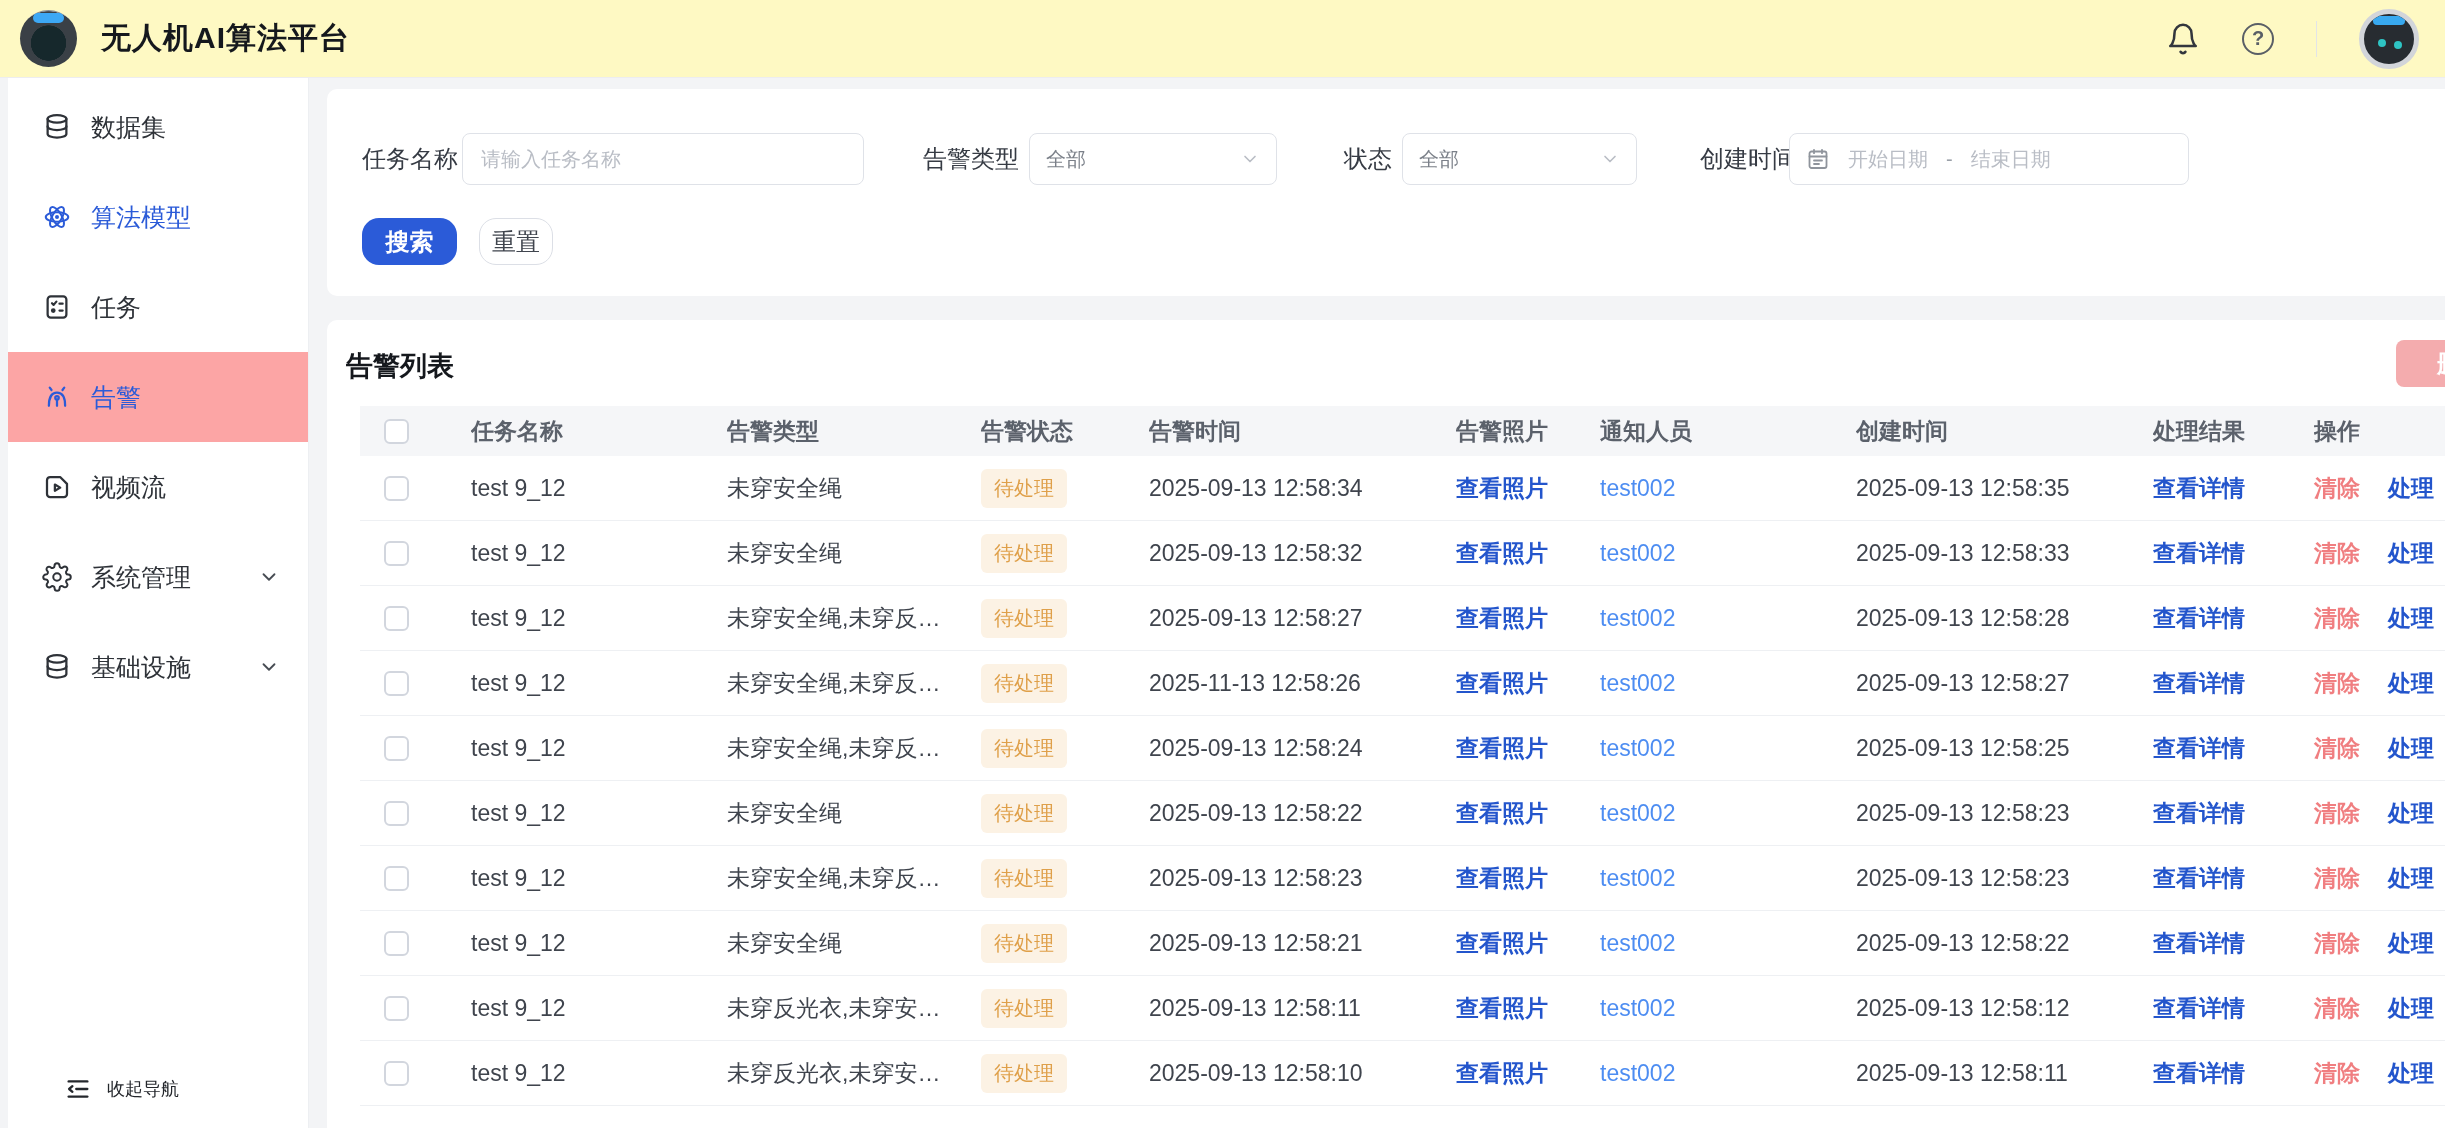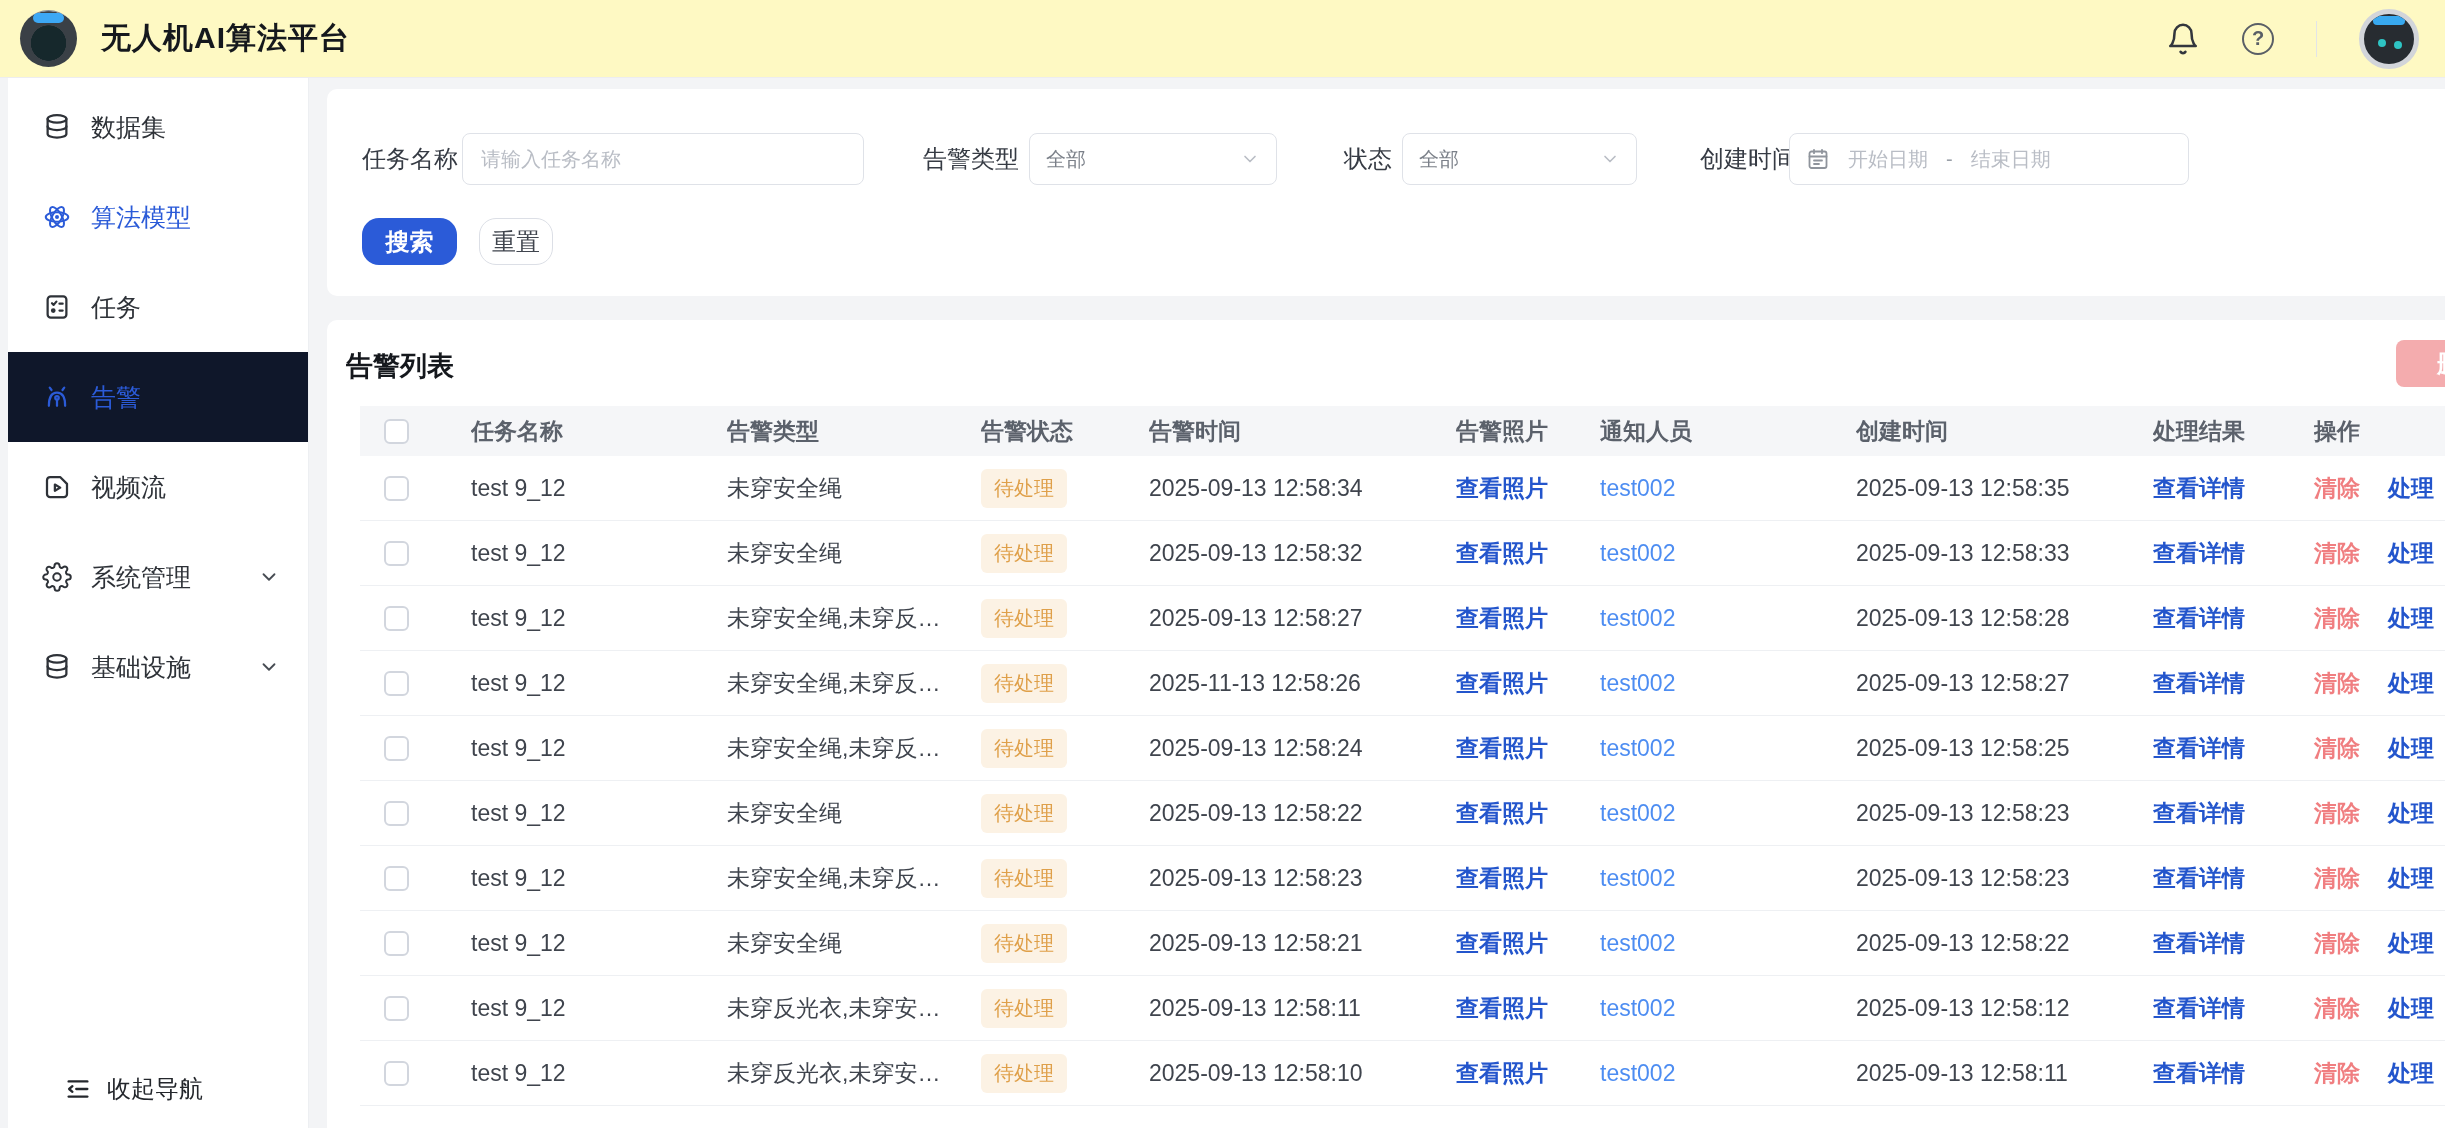--- a/index.html
+++ b/index.html
@@ -43,26 +43,26 @@
   .sidebar {
     position:absolute; top:78px; left:8px; bottom:0; width:301px; background:#fff;
     border-right:1px solid #edeff2; z-index:4; padding-top:4px;
   }
   .nav-item {
     height:90px; display:flex; align-items:center; gap:19px;
     padding:0 28px 0 34px; font-size:25px; color:#2e3238; cursor:pointer;
   }
   .nav-item .nico { width:30px; height:30px; flex:0 0 auto; }
   .nav-item.blue { color:#2b5bd8; }
-  .nav-item.active { background:#0f172a; color:#2b5bd8; }
+  .nav-item.active { background:#fca5a5; color:#2b5bd8; }
   .chev { margin-left:auto; width:22px; height:22px; color:#474c53; }
   .collapse-nav {
     position:absolute; left:0; right:0; bottom:16px; height:46px;
     display:flex; align-items:center; gap:15px; padding-left:56px;
-    font-size:24px; color:#24272c; cursor:pointer;
+    font-size:18px; color:#24272c; cursor:pointer;
   }
   .collapse-nav .nico { width:28px; height:28px; }
 
   
   .content { position:absolute; top:78px; left:301px; right:0; bottom:0; overflow:hidden; }
   .card { position:absolute; background:#fff; border-radius:10px; }
   .card-filters { left:26px; right:-12px; top:11px; height:207px; }
   .card-table   { left:26px; right:-12px; top:242px; bottom:-12px; overflow:hidden; }
 
   

